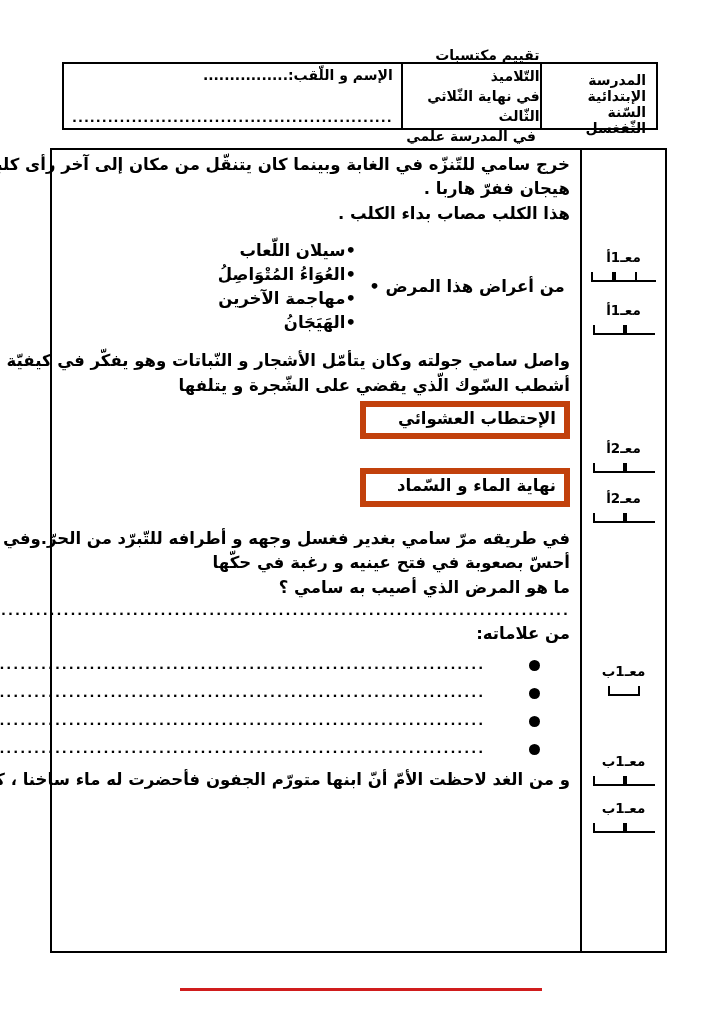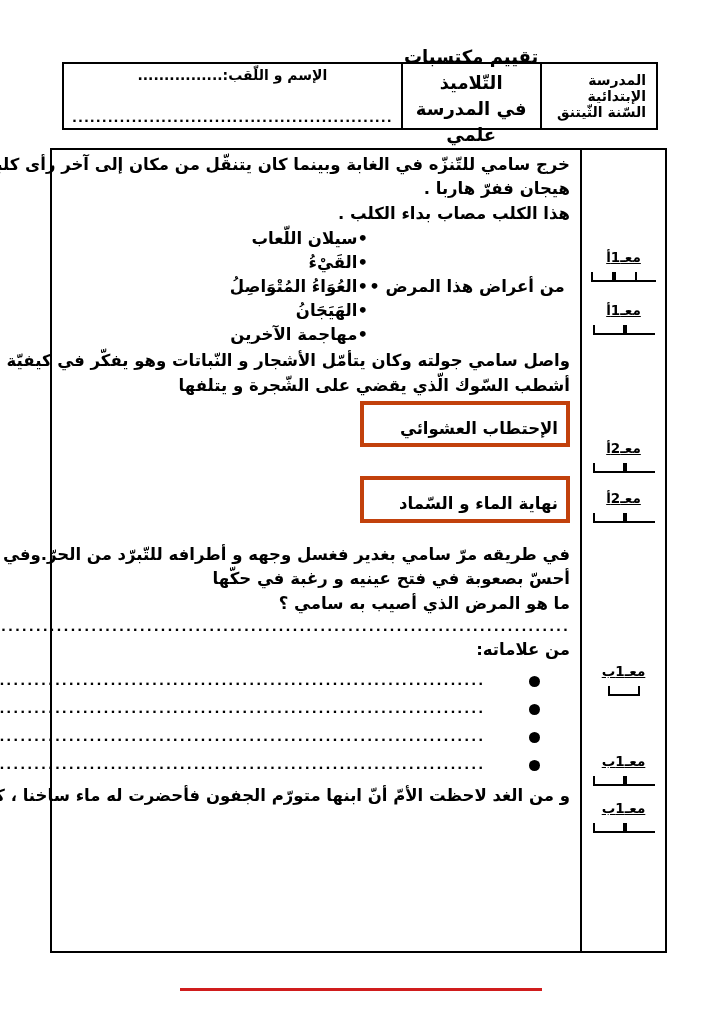--- a/index.html
+++ b/index.html
@@ -13,74 +13,75 @@
     position:absolute;top:62px;left:62px;width:596px;height:68px;
     border:2px solid #000;display:flex;box-sizing:border-box;
   }
   .hcell{box-sizing:border-box;height:100%;}
   .hcell-school{
     width:162px;border-left:2px solid #000;display:flex;flex-direction:column;
     justify-content:space-between;padding:8px 10px;font-size:14px;text-align:right;
   }
   .hcell-title{
     width:205px;border-left:2px solid #000;display:flex;flex-direction:column;
-    justify-content:center;align-items:center;font-size:18px;line-height:1.45;text-align:center;
+    justify-content:center;align-items:center;font-size:14px;line-height:1.45;text-align:right;
   }
   .hcell-name{
     flex:1;display:flex;flex-direction:column;justify-content:space-between;
-    padding:3px 8px;font-size:14px;align-items:center;
+    padding:3px 8px;font-size:14px;
   }
   .name-dots-line{direction:ltr;text-align:left;overflow:hidden;white-space:nowrap;font-size:13px;letter-spacing:1px;}
   
   .main-box{
     position:absolute;top:148px;left:50px;width:617px;height:805px;
     border:2px solid #000;box-sizing:border-box;display:flex;
   }
   
   .marks-col{width:85px;position:relative;border-left:2px solid #000;box-sizing:border-box;flex:none;}
   .mark{position:absolute;width:100%;display:flex;flex-direction:column;align-items:center;}
-  .mark-code{font-size:13.5px;line-height:15px;text-decoration:underline;}
+  .mark-code{font-size:13.5px;line-height:15px;}
   .comb{display:flex;margin-top:7px;}
   .comb .cell{width:19px;height:8px;border-left:2px solid #000;border-bottom:2px solid #000;}
   .comb .cell:last-child{border-right:2px solid #000;}
   .comb .cell.wide{width:28px;}
   
   .content{flex:1;padding:3px 10px 0 8px;font-size:16.5px;line-height:1.48;}
   .content p{margin:0;text-align:right;}
   
   .sym-row{display:flex;align-items:center;margin:1px 0 2px;}
   .sym-intro{width:198px;flex:none;padding-right:4px;text-align:center;}
-  .sym-list{list-style:none;margin:0;padding:0;}
+  .sym-list{list-style:none;margin:12px;padding:0;}
   .sym-list li{line-height:24px;white-space:nowrap;}
   .sym-list li::before{content:"\2022";}
   
   .choice-row{display:flex;justify-content:space-between;align-items:flex-start;}
   .choice-row.first{margin-top:3px;margin-bottom:29px;}
-  .choice{border:4px solid #c2410c;box-sizing:border-box;padding:12px 8px 2px;min-height:28px;}
+  .choice{border:6px solid #c2410c;box-sizing:border-box;padding:0 8px 2px;min-height:28px;}
   .c-right{width:210px;text-align:right;}
   .after-boxes{margin-top:20px !important;}
   
   .dots-long{overflow:hidden;white-space:nowrap;letter-spacing:2px;font-size:13px;line-height:22px;direction:ltr;text-align:left;}
   .ans-list{margin:4px 0 2px;padding:0 30px 0 40px;}
   .ans{display:flex;align-items:center;margin:10px 0;}
   .big-dot{width:11px;height:11px;border-radius:50%;background:#000;margin-left:12px;flex:none;}
   .ans-dots{flex:1;overflow:hidden;white-space:nowrap;letter-spacing:2px;font-size:13px;line-height:18px;direction:ltr;text-align:left;}
   
   .red-rule{position:absolute;top:988px;left:180px;width:362px;height:3px;}
 </style>
 </head>
 <body>
 
 <div class="header-table">
   <div class="hcell hcell-school">
     <div>المدرسة الإبتدائية</div>
-    <div>السّنة الثّيتنق</div>
+    <div>السّنة الثّفغسل</div>
   </div>
   <div class="hcell hcell-title">
     <div>تقييم مكتسبات التّلاميذ</div>
+    <div>في نهاية الثّلاثي الثّالث</div>
     <div>في المدرسة علمي</div>
   </div>
   <div class="hcell hcell-name">
     <div>الإسم و اللّقب:................</div>
     <div class="name-dots-line">......................................................</div>
   </div>
 </div>
 
 <div class="main-box">
 
@@ -138,24 +139,23 @@
 
   <div class="content">
 
     <p>خرج سامي للتّنزّه في الغابة وبينما كان يتنقّل من مكان إلى آخر رأى كلبا مربوطا إلى شجرة في حالة هيجان ففرّ هاربا .</p>
     <p>هذا الكلب مصاب بداء الكلب .</p>
 
     <div class="sym-row">
       <div class="sym-intro">من أعراض هذا المرض •</div>
       <ul class="sym-list">
         <li>سيلان اللّعاب</li>
-        <li>القَيْءُ</li>
         <li>العُوَاءُ المُتْوَاصِلُ</li>
+        <li>مهاجمة الآخرين</li>
         <li>الهَيَجَانُ</li>
-        <li>مهاجمة الآخرين</li>
       </ul>
     </div>
 
     <p>واصل سامي جولته وكان يتأمّل الأشجار و النّباتات وهو يفكّر في كيفيّة المحافظة عليها</p>
     <p>أشطب السّوك الّذي يقضي على الشّجرة و يتلفها</p>
 
     <div class="choice-row first">
       <div class="choice c-right">الإحتطاب العشوائي</div>
 
     </div>

